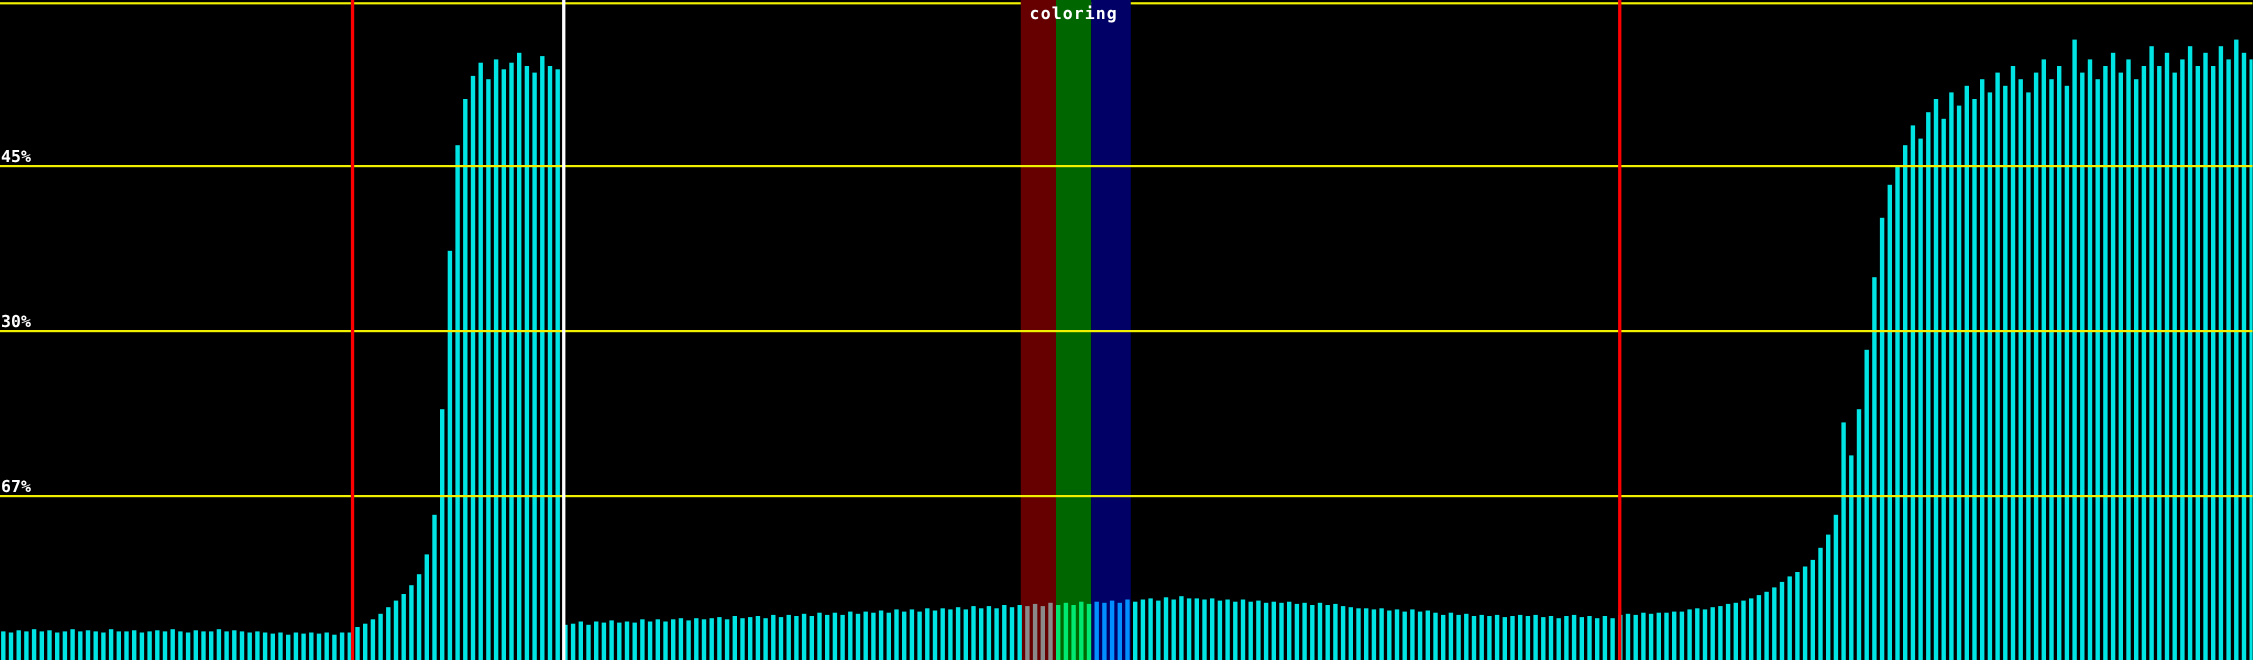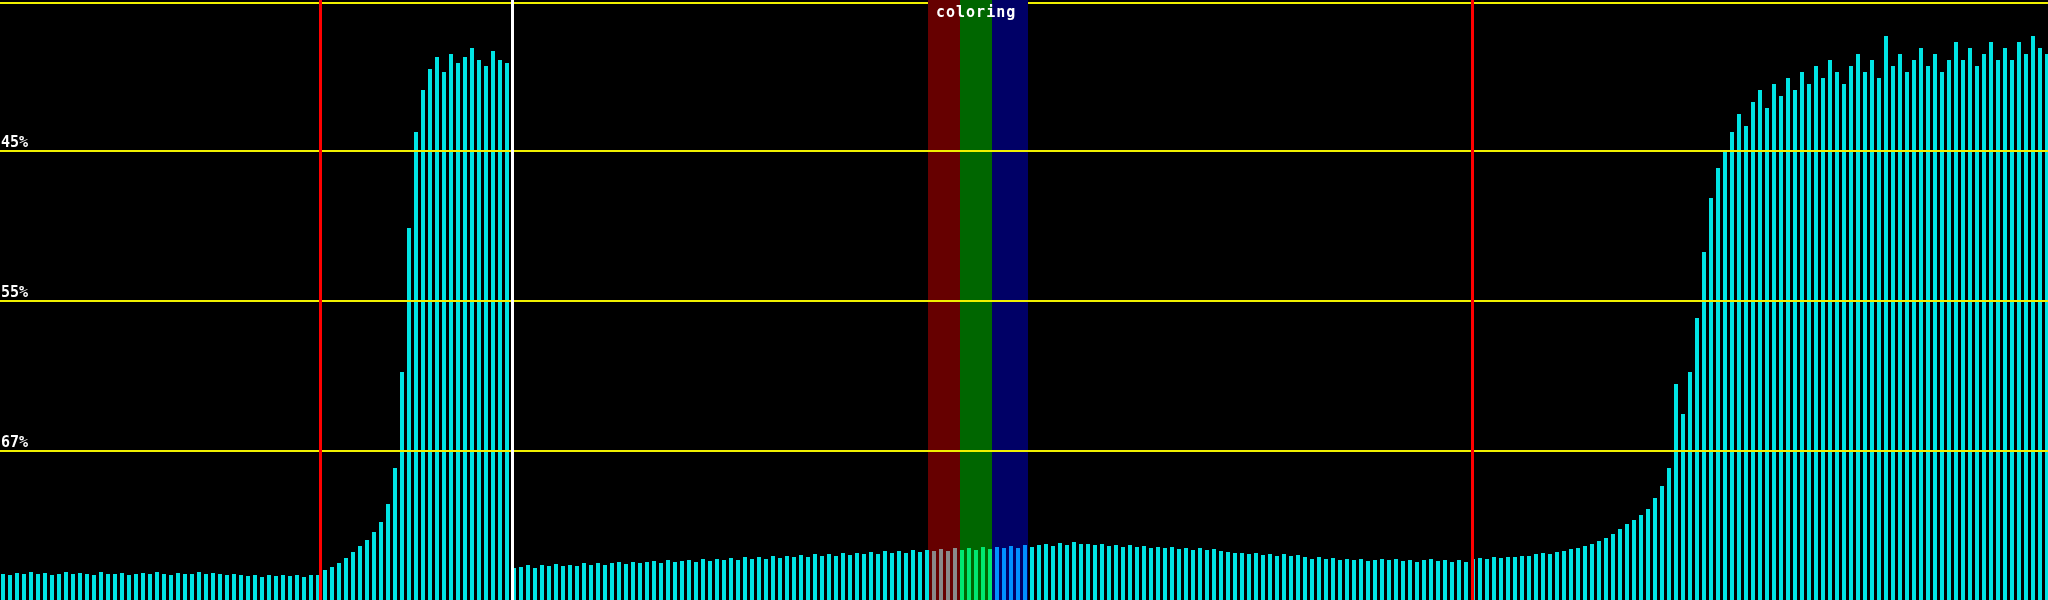--- a/index.html
+++ b/index.html
@@ -325,19 +325,19 @@
     <div class="bar" style="left: 2010px; width: 4px; height: 540px; background: rgb(0, 228, 228);"></div>
     <div class="bar" style="left: 2017px; width: 4px; height: 558px; background: rgb(0, 228, 228);"></div>
     <div class="bar" style="left: 2024px; width: 4px; height: 546px; background: rgb(0, 228, 228);"></div>
     <div class="bar" style="left: 2031px; width: 4px; height: 564px; background: rgb(0, 228, 228);"></div>
     <div class="bar" style="left: 2038px; width: 4px; height: 552px; background: rgb(0, 228, 228);"></div>
     <div class="bar" style="left: 2045px; width: 4px; height: 546px; background: rgb(0, 228, 228);"></div>
     <div class="gridline gridline-under" style="top: 2px; background: rgb(240, 240, 0);"></div>
     <div class="gridline" style="top: 150px; background: rgb(240, 240, 0);"></div>
     <div class="ylabel" style="bottom: 450px;">45%</div>
     <div class="gridline" style="top: 300px; background: rgb(240, 240, 0);"></div>
-    <div class="ylabel" style="bottom: 300px;">55%</div>
+    <div class="ylabel" style="bottom: 300px;">30%</div>
     <div class="gridline" style="top: 450px; background: rgb(240, 240, 0);"></div>
     <div class="ylabel" style="bottom: 150px;">67%</div>
     <div class="marker" style="left: 319px; width: 3px; background: rgb(255, 0, 0);"></div>
     <div class="marker" style="left: 511px; width: 3px; background: rgb(255, 255, 255);"></div>
     <div class="marker" style="left: 1471px; width: 3px; background: rgb(255, 0, 0);"></div>
   </div>
 
 </body></html>

